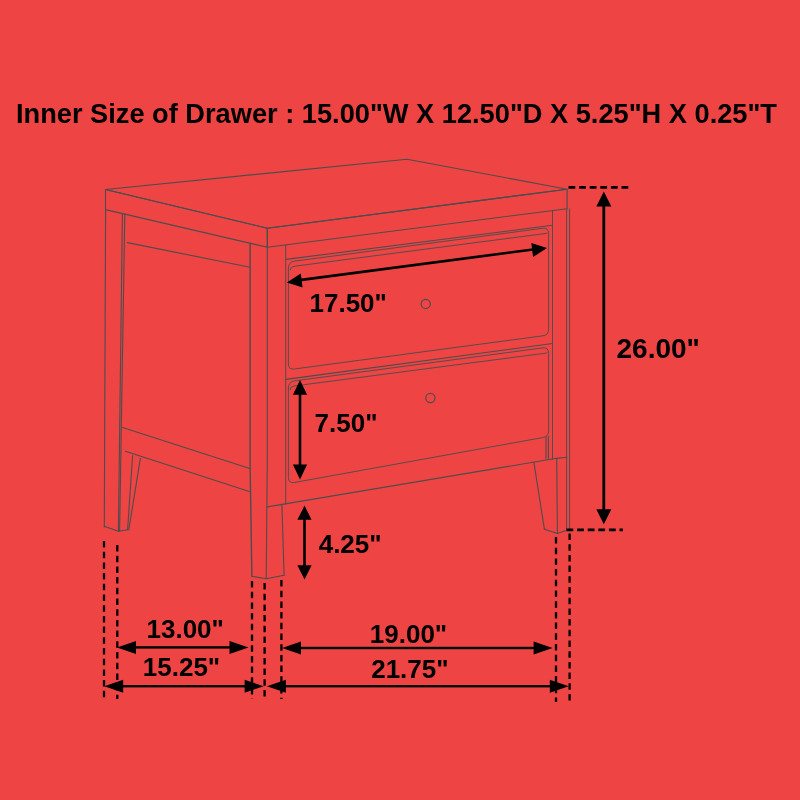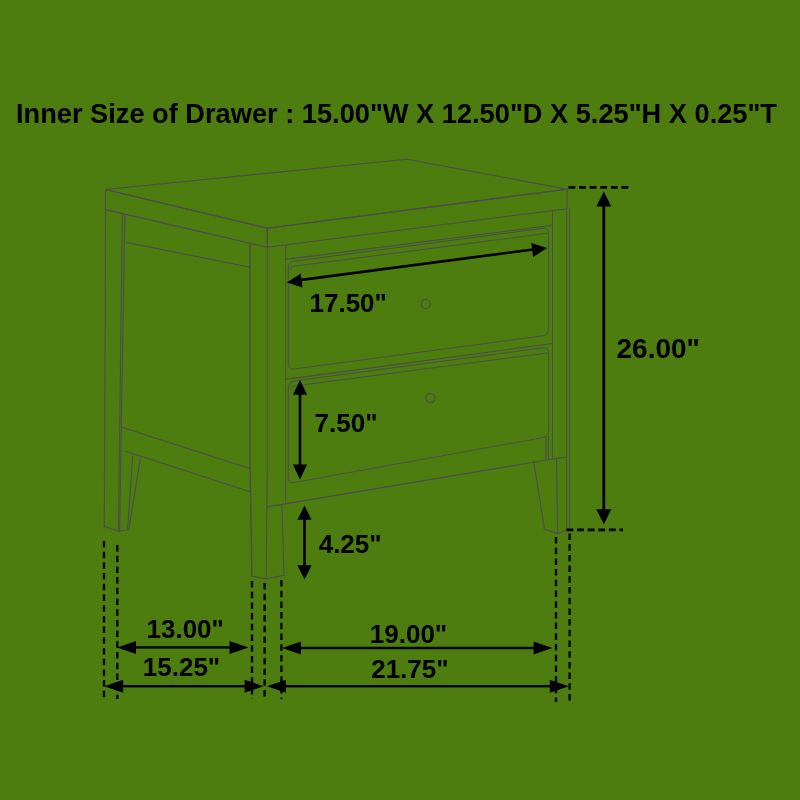--- a/index.html
+++ b/index.html
@@ -1,16 +1,16 @@
 <!DOCTYPE html>
 <html><head>
 <meta charset="utf-8">
 <style>
 html,body{margin:0;padding:0;background:#fff;}
-#page{position:relative;width:800px;height:800px;background:#4d7c0f;font-family:"Liberation Sans", sans-serif;}
+#page{position:relative;width:800px;height:800px;background:#ef4444;font-family:"Liberation Sans", sans-serif;}
 svg{position:absolute;top:0;left:0;}
 text{font-family:"Liberation Sans", sans-serif;font-weight:bold;fill:#000;}
 </style>
 </head>
 <body>
 <div id="page">
 <svg width="800" height="800" viewBox="0 0 800 800">
 
 <text x="16" y="122.5" font-size="28" textLength="761" lengthAdjust="spacingAndGlyphs">Inner Size of Drawer : 15.00"W X 12.50"D X 5.25"H X 0.25"T</text>
 

